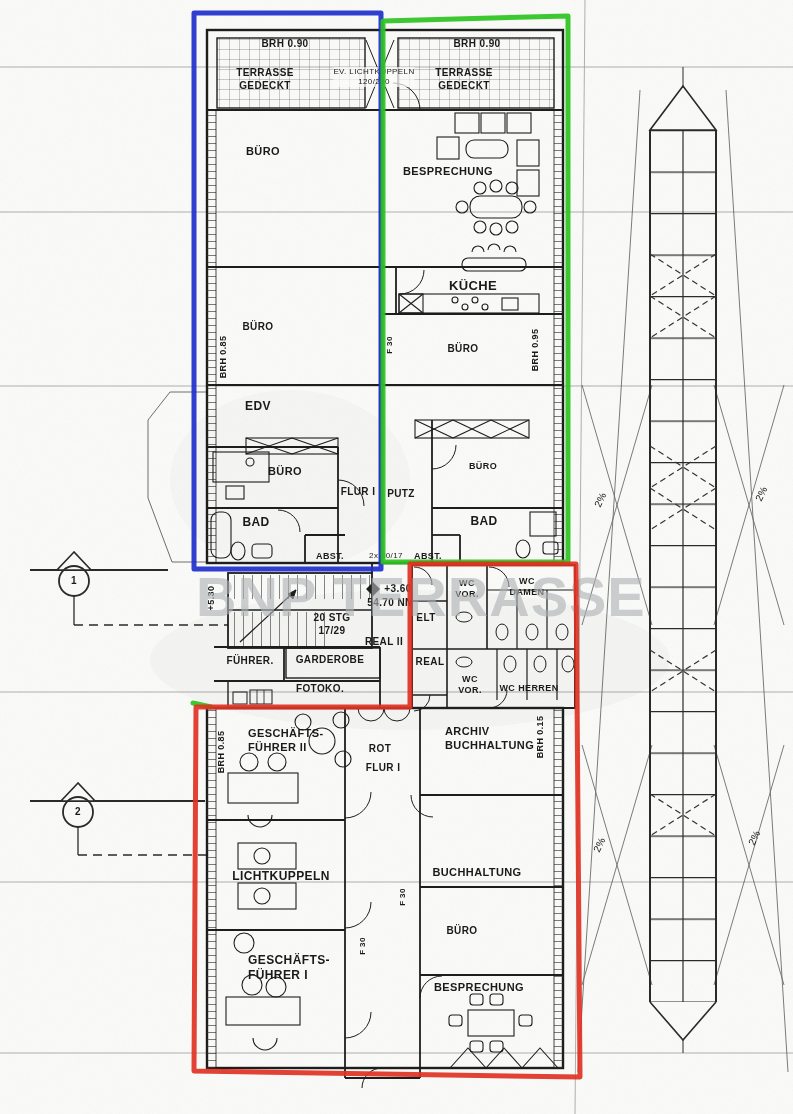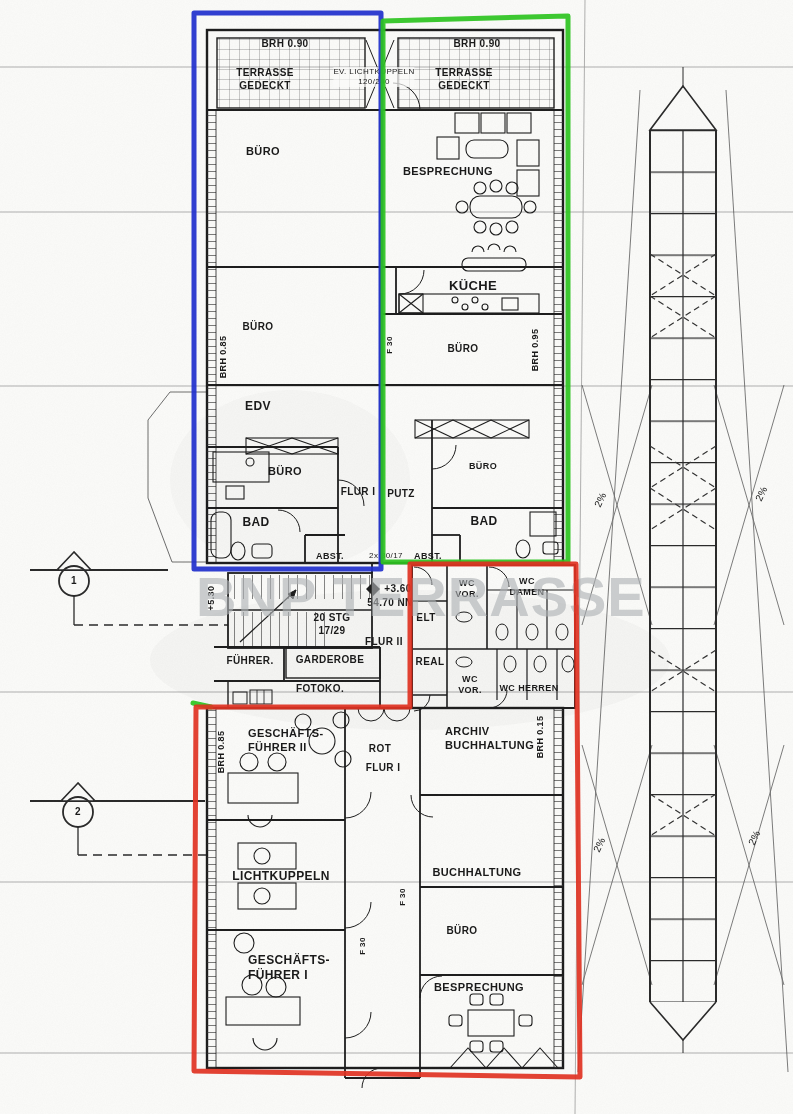--- a/index.html
+++ b/index.html
@@ -354,21 +354,21 @@
     <div class="lbl s12" style="left:484px;top:521px">BAD</div>
     <div class="lbl s9" style="left:330px;top:557px">ABST.</div>
     <div class="lbl s8 thin" style="left:386px;top:556px">2x 30/17</div>
     <div class="lbl s9" style="left:428px;top:557px">ABST.</div>
 
     <div class="lbl s10" style="left:398px;top:589px">+3.60</div>
     <div class="lbl s10" style="left:390px;top:603px">54.70 NN</div>
     <div class="lbl rot s9" style="left:212px;top:598px">+5.30</div>
     <div class="lbl s10" style="left:332px;top:624px">20 STG
 17/29</div>
-    <div class="lbl s10" style="left:384px;top:642px">FLUR II</div>
+    <div class="lbl s10" style="left:384px;top:642px">REAL II</div>
     <div class="lbl s10" style="left:250px;top:661px">FÜHRER.</div>
     <div class="lbl s10" style="left:330px;top:660px">GARDEROBE</div>
     <div class="lbl s10" style="left:320px;top:689px">FOTOKO.</div>
     <div class="lbl s9" style="left:467px;top:589px">WC
 VOR.</div>
     <div class="lbl s9" style="left:527px;top:587px">WC
 DAMEN</div>
     <div class="lbl s10" style="left:426px;top:618px">ELT</div>
     <div class="lbl s10" style="left:430px;top:662px">REAL</div>
     <div class="lbl s9" style="left:470px;top:685px">WC

